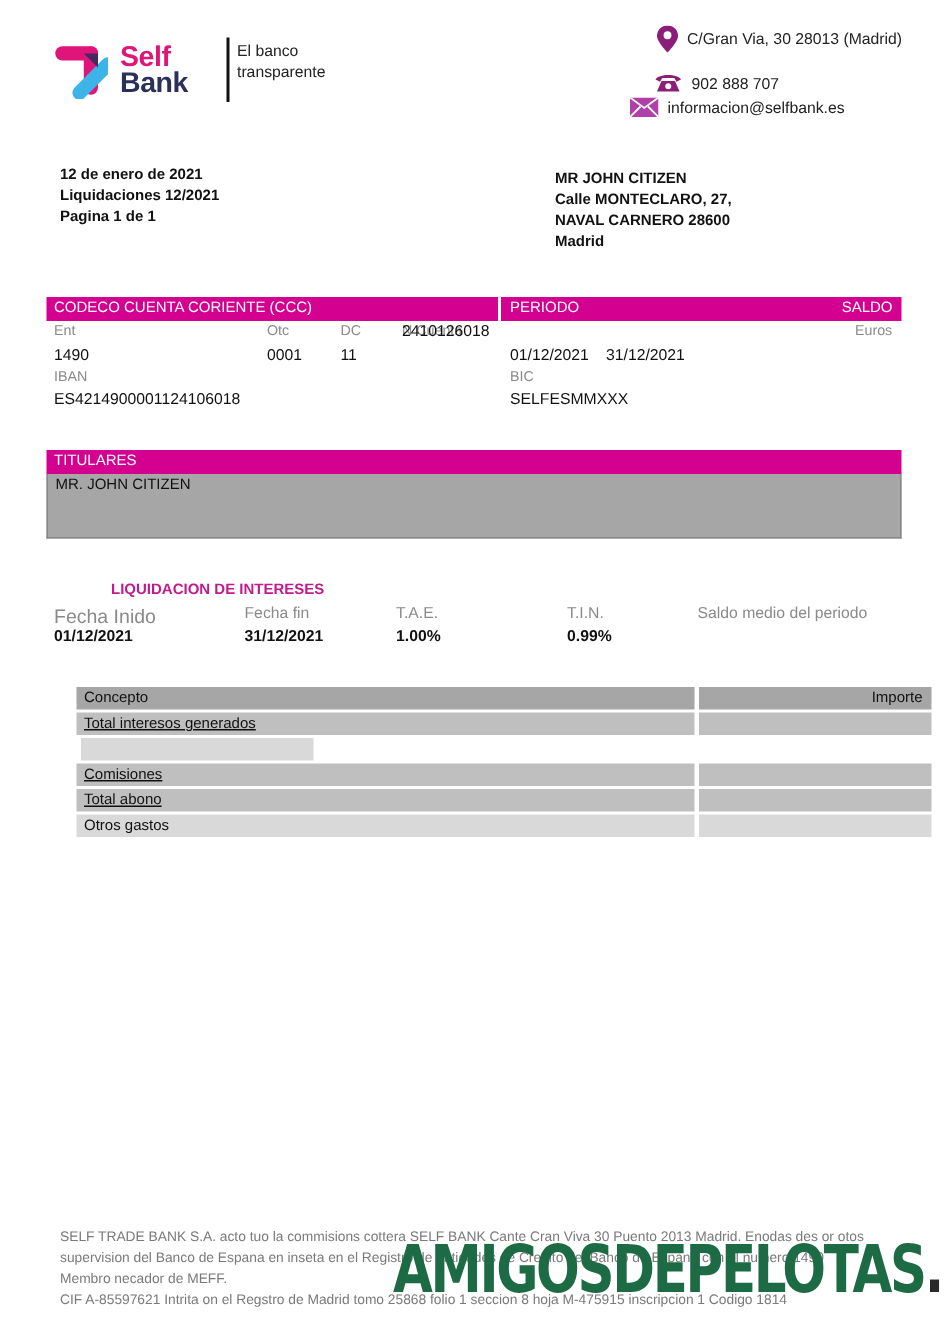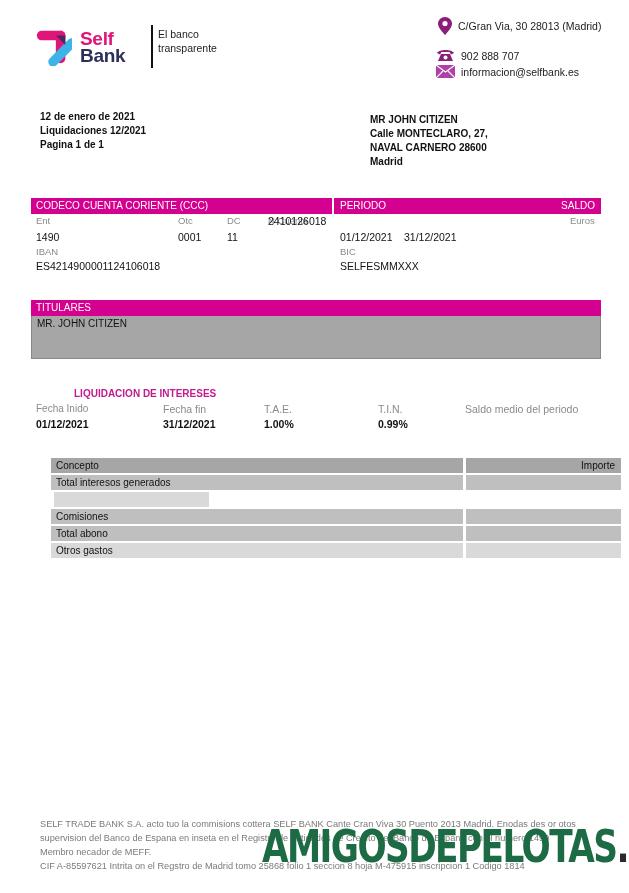--- a/index.html
+++ b/index.html
@@ -14,21 +14,21 @@
   .logo-text { margin-left: 8px; line-height: 17px; font-weight: bold; font-size: 19px; letter-spacing: -0.3px; }
   .logo-self { color: #e0157a; }
   .logo-bank { color: #2c2f5a; }
   .logo-divider { left: 151px; top: 25px; width: 1.5px; height: 43px; background: #111; }
   .tagline { left: 158px; top: 27px; font-size: 10.5px; line-height: 14px; color: #222; }
 
   
   .contact-row { display: flex; align-items: center; font-size: 10.5px; color: #222; }
   .contact-addr { left: 438px; top: 17px; }
   .contact-phone { left: 436px; top: 49px; }
-  .contact-email { left: 436px; top: 65px; align-items: center; }
+  .contact-email { left: 420px; top: 65px; align-items: center; }
   .contact-row svg { margin-right: 6px; }
 
   
   .stmt-info { left: 40px; top: 110px; font-size: 10px; font-weight: bold; line-height: 14px; color: #111; }
   .recipient { left: 370px; top: 113px; font-size: 10px; font-weight: bold; line-height: 14px; color: #111; }
 
   
   .bar { background: #d4008f; color: #fff; font-size: 10px; height: 16px; line-height: 16px; }
   .acc-bar-1 { left: 31px; top: 198px; width: 301px; padding-left: 5px; }
   .acc-bar-2 { left: 334px; top: 198px; width: 156px; padding-left: 6px; }
@@ -43,21 +43,21 @@
 
   
   .liq-title { left: 36px; top: 388px; color: #c21a8d; font-weight: bold; font-size: 10px; padding-left: 38px; }
 
   
   .ctable { left: 31px; top: 458px; width: 614px; padding-left: 20px; }
   .crow { display: flex; height: 15px; margin-bottom: 2px; font-size: 10px; line-height: 15px; color: #111; }
   .ccell-l { width: 412px; padding-left: 5px; }
   .ccell-r { width: 155px; margin-left: 3px; text-align: right; padding-right: 6px; }
   .crow.head .ccell-l, .crow.head .ccell-r { background: #a6a6a6; }
-  .crow.dark .ccell-l, .crow.dark .ccell-r { background: #bfbfbf; }
+  .crow.dark .ccell-l, .crow.dark .ccell-r { background: #bfbfbf; text-decoration: underline; }
   .crow.light .ccell-l, .crow.light .ccell-r { background: #d9d9d9; }
 
   
   .footer { left: 40px; top: 817px; width: 560px; font-size: 9.2px; line-height: 14px; color: #7a7a7a; }
   .watermark { left: 262px; top: 822px; font-family: "DejaVu Sans", sans-serif; font-weight: bold; font-size: 44px; line-height: 50px; letter-spacing: -2px; transform: scaleX(0.78); transform-origin: left top; white-space: nowrap; }
   .wm-green { color: #1d6b45; }
   .wm-dark { color: #2a2a2a; }
 </style>
 </head>
 <body>
@@ -138,21 +138,21 @@
 <div class="abs lbl" style="left:340px; top:246px;">BIC</div>
 <div class="abs val" style="left:36px; top:260px;">ES4214900001124106018</div>
 <div class="abs val" style="left:340px; top:260px;">SELFESMMXXX</div>
 
 <div class="abs bar tit-bar">TITULARES</div>
 <div class="abs tit-body">
   <span>MR. JOHN CITIZEN</span>
 </div>
 
 <div class="abs liq-title">LIQUIDACION DE INTERESES</div>
-<div class="abs lbl" style="left:36px; top:403px; font-size:10px;">Fecha Inido</div>
+<div class="abs lbl" style="left:36px; top:403px; font-size:13px;">Fecha Inido</div>
 <div class="abs lbl" style="left:163px; top:403px; font-size:10.5px;">Fecha fin</div>
 <div class="abs lbl" style="left:264px; top:403px; font-size:10.5px;">T.A.E.</div>
 <div class="abs lbl" style="left:378px; top:403px; font-size:10.5px;">T.I.N.</div>
 <div class="abs lbl" style="left:465px; top:403px; font-size:10.5px;">Saldo medio del periodo</div>
 
 <div class="abs val" style="left:36px; top:418px; font-weight:bold;">01/12/2021</div>
 <div class="abs val" style="left:163px; top:418px; font-weight:bold;">31/12/2021</div>
 <div class="abs val" style="left:264px; top:418px; font-weight:bold;">1.00%</div>
 <div class="abs val" style="left:378px; top:418px; font-weight:bold;">0.99%</div>
 <div class="abs val" style="left:465px; top:418px; font-weight:bold;"></div>

